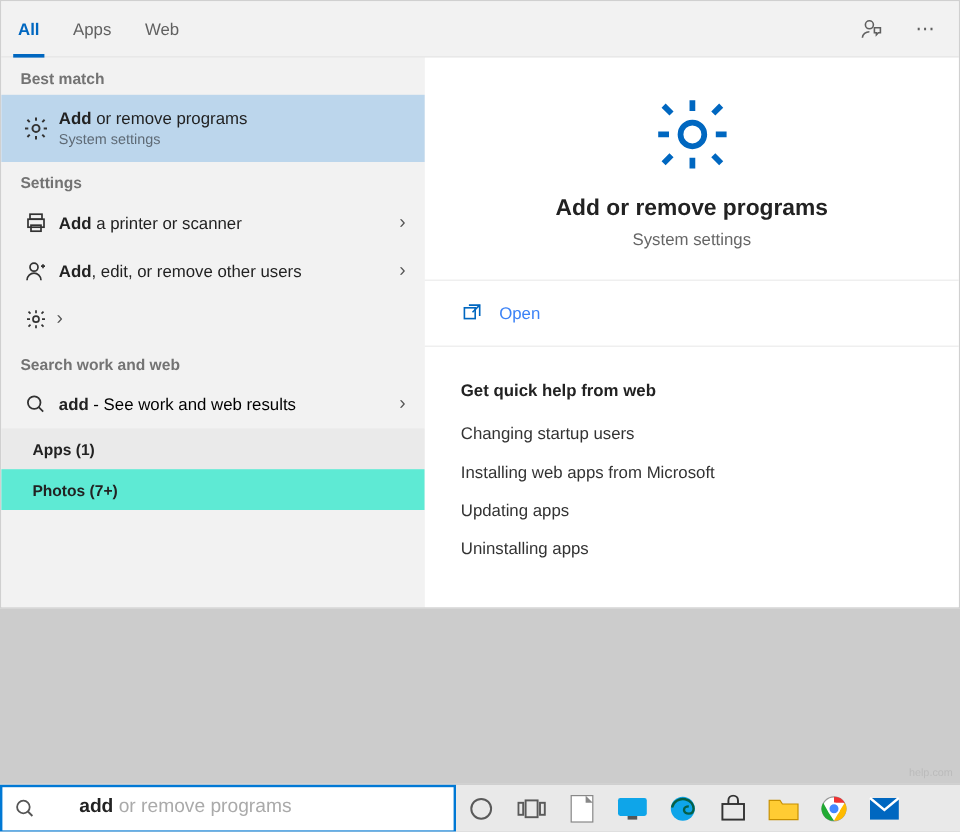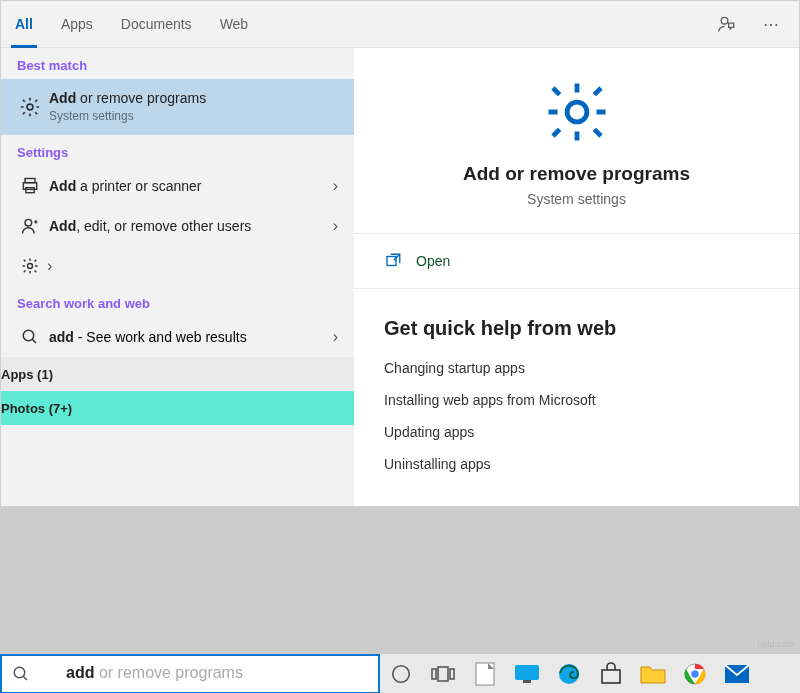--- a/index.html
+++ b/index.html
@@ -43,50 +43,50 @@
   .top-icon { width:36px; text-align:center; color:#606060; font-size:16px; cursor:pointer;}
   .body { flex:1; display:flex; min-height:0; }
   .left {
     width:353px; background:#f2f2f2; overflow-y:auto;
   }
   .right {
     flex:1; background:#ffffff; display:flex; flex-direction:column;
     padding:0;
   }
   .sect-header {
-    font-size:13px; font-weight:600; padding:10px 16px 6px 16px; color:#8b5cf6;
+    font-size:13px; font-weight:600; padding:10px 16px 6px 16px; color:#737373;
   }
   .row {
     display:flex; align-items:center; padding:7px 12px 7px 16px;
     min-height:40px; cursor:pointer; position:relative;
   }
   .row.sel {
     background:#bcd6ec;
   }
   .row .ico { width:26px; display:flex; justify-content:center; color:#333;}
   .row .txt { flex:1; padding-left:6px; line-height:1.35;}
   .row .chev2 { color:#555; font-size:16px; padding:0 4px;}
   .bold { font-weight:600; }
   .sub { font-size:12px; color:#5e6a75; }
   .cats {
-    font-size:13px; font-weight:600; padding:10px 16px 9px 0;
+    font-size:13px; font-weight:600; padding:10px 16px 9px 26px;
     background:#eaeaea;
   }
   
   .hero { text-align:center; padding:28px 20px 26px 20px; border-bottom:1px solid #ebebeb;}
   .hero-icon { display:inline-block; color:#0067c0;}
   .hero-title { font-size:19px; font-weight:600; margin-top:12px; color:#222;}
   .hero-sub { font-size:14px; color:#666; margin-top:6px;}
   .cmd {
     display:flex; align-items:center; gap:14px;
     padding:18px 30px; font-size:14px;
     border-bottom:1px solid #ebebeb;
-    color:#14532d; cursor:pointer;
-  }
-  .help-hdr { font-weight:600; padding:28px 20px 12px 30px; font-size:20px;}
+    color:#3b82f6; cursor:pointer;
+  }
+  .help-hdr { font-weight:600; padding:28px 20px 12px 30px; font-size:14px;}
   .help-link { padding:8px 30px; font-size:14px; color:#333; cursor:pointer;}
   
   .taskbar {
     position:absolute; left:0; bottom:0; width:800px; height:40px;
     background:#e9e9e9; border-top:1px solid #c9c9c9;
     display:flex; align-items:center;
   }
   .search-box {
     width:380px; height:40px; background:#fff; border:2px solid #0078d4;
     display:flex; align-items:center; padding:0 10px; gap:10px;
@@ -102,21 +102,20 @@
   .watermark { position:absolute; right:6px; bottom:44px; font-size:9px; color:#bbb;}
 </style>
 </head>
 <body>
 
 <div class="panel">
 
   <div class="tabs">
     <div class="tab active">All</div>
     <div class="tab">Apps</div>
-    <div class="tab">Documents</div>
     <div class="tab">Web</div>
     <div class="tab-spacer"></div>
     <div class="top-icon">
       <svg width="20" height="20" viewBox="0 0 24 24" fill="none" stroke="#606060" stroke-width="1.6">
           <circle cx="9" cy="8" r="4"></circle>
           <path d="M2 21c0-3.5 3.5-6 7-6"></path>
           <path d="M14 11l6 0 0 5-2 0-2 2 0-2-2 0z"></path>
         </svg>
     </div>
     <div class="top-icon">⋯</div>
@@ -211,21 +210,21 @@
           <svg width="18" height="18" viewBox="0 0 24 24" fill="none" stroke="#0067c0" stroke-width="1.8">
               <rect x="4" y="6" width="12" height="12"></rect>
               <path d="M9 3h12v12"></path>
               <path d="M21 3l-8 8"></path>
             </svg>
         </span>
         <span>Open</span>
       </div>
 
       <div class="help-hdr">Get quick help from web</div>
-      <div class="help-link">Changing startup apps</div>
+      <div class="help-link">Changing startup users</div>
       <div class="help-link">Installing web apps from Microsoft</div>
       <div class="help-link">Updating apps</div>
       <div class="help-link">Uninstalling apps</div>
     </div>
   </div>
 </div>
 
 <div class="watermark">help.com</div>
 
 <div class="taskbar">

